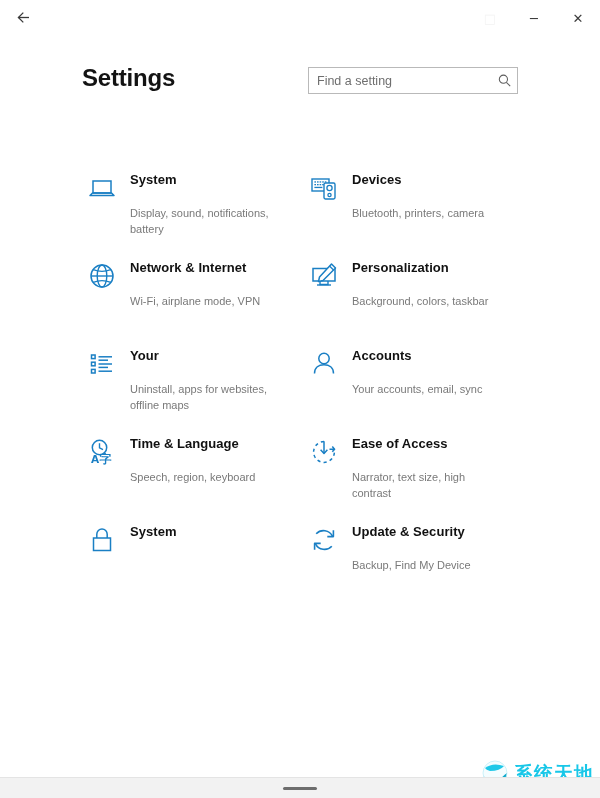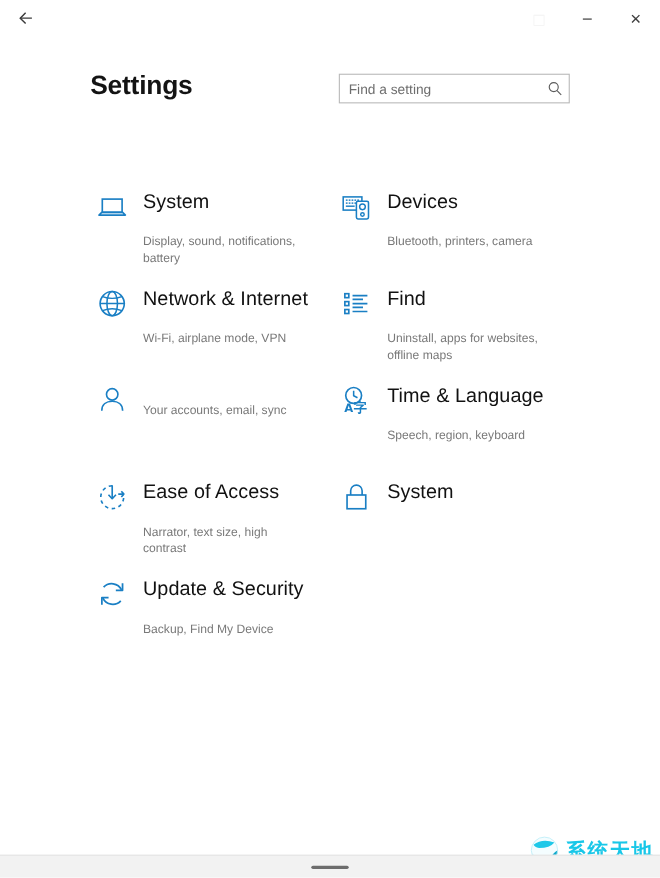--- a/index.html
+++ b/index.html
@@ -132,22 +132,22 @@
     width: 40px;
     min-width: 40px;
     height: 40px;
     display: flex;
     align-items: center;
     justify-content: center;
     margin-right: 8px;
   }
   .tile-text { padding-top: 4px; }
   .tile-title {
-    font-size: 18px;
-    font-weight: normal;
+    font-size: 13px;
+    font-weight: bold;
     color: #111111;
     line-height: 1.25;
     letter-spacing: 0.05px;
   }
   .tile-sub {
     font-size: 11px;
     color: #797979;
     line-height: 1.42;
     margin-top: 18px;
     max-width: 150px;
@@ -286,52 +286,68 @@
         <path d="M7.2 9.6 Q16 13 24.8 9.6" fill="none" stroke="#1a7fc4" stroke-width="1.2"></path>
         <path d="M7.2 22.4 Q16 19 24.8 22.4" fill="none" stroke="#1a7fc4" stroke-width="1.2"></path>
       </svg>
     </div>
     <div class="tile-text">
       <div class="tile-title">Network &amp; Internet</div>
       <div class="tile-sub">Wi-Fi, airplane mode, VPN</div>
     </div>
   </div>
 
+  <div class="tile">
+    <div class="tile-icon">
+      <svg width="32" height="32" viewBox="0 0 32 32">
+        <path d="M5 8.5 L5 21 L27 21 L27 8.5 Z" fill="none" stroke="#1a7fc4" stroke-width="1.5"></path>
+        <path d="M12 21 L12 24.5 L20 24.5 L20 21" fill="none" stroke="#1a7fc4" stroke-width="1.4"></path>
+        <path d="M9 25 L23 25" stroke="#1a7fc4" stroke-width="1.4"></path>
+        <path d="M23.5 4 L27.5 8 L15 20.5 L10.5 21.5 L11.5 17 Z" fill="#ffffff" stroke="#1a7fc4" stroke-width="1.5" stroke-linejoin="round"></path>
+        <path d="M21.5 6 L25.5 10" stroke="#1a7fc4" stroke-width="1.3"></path>
+      </svg>
+    </div>
+    <div class="tile-text">
+      <div class="tile-title">Personalization</div>
+      <div class="tile-sub">Background, colors, taskbar</div>
+    </div>
+  </div>
 
   <div class="tile">
     <div class="tile-icon">
       <svg width="32" height="32" viewBox="0 0 32 32">
         <g fill="none" stroke="#1a7fc4" stroke-width="1.5">
           <rect x="5.5" y="7" width="3.6" height="3.6"></rect>
           <rect x="5.5" y="14.2" width="3.6" height="3.6"></rect>
           <rect x="5.5" y="21.4" width="3.6" height="3.6"></rect>
         </g>
         <g stroke="#1a7fc4" stroke-width="1.5">
           <path d="M12.5 8.8 L26 8.8"></path>
           <path d="M12.5 12.2 L22 12.2"></path>
           <path d="M12.5 16 L26 16"></path>
           <path d="M12.5 19.4 L22 19.4"></path>
           <path d="M12.5 23.2 L26 23.2"></path>
         </g>
       </svg>
     </div>
     <div class="tile-text">
-      <div class="tile-title">Find</div>
+      <div class="tile-title">Your</div>
       <div class="tile-sub">Uninstall, apps for websites, offline maps</div>
     </div>
   </div>
 
   <div class="tile">
     <div class="tile-icon">
       <svg width="32" height="32" viewBox="0 0 32 32">
         <circle cx="16" cy="10.5" r="5.2" fill="none" stroke="#1a7fc4" stroke-width="1.5"></circle>
         <path d="M6.5 25.5 C6.5 19.5 10.8 16.8 16 16.8 C21.2 16.8 25.5 19.5 25.5 25.5" fill="none" stroke="#1a7fc4" stroke-width="1.5"></path>
       </svg>
     </div>
     <div class="tile-text">
+      <div class="tile-title">Accounts</div>
       <div class="tile-sub">Your accounts, email, sync</div>
     </div>
   </div>
 
   <div class="tile">
     <div class="tile-icon">
       <svg width="32" height="32" viewBox="0 0 32 32">
         <circle cx="13.5" cy="11.5" r="7.2" fill="none" stroke="#1a7fc4" stroke-width="1.5"></circle>
         <path d="M13.5 7.2 L13.5 11.8 L17 13.6" fill="none" stroke="#1a7fc4" stroke-width="1.4"></path>
         <text x="5" y="26.5" font-family="DejaVu Sans, sans-serif" font-size="10.5" font-weight="bold" fill="#1a7fc4">A</text>

